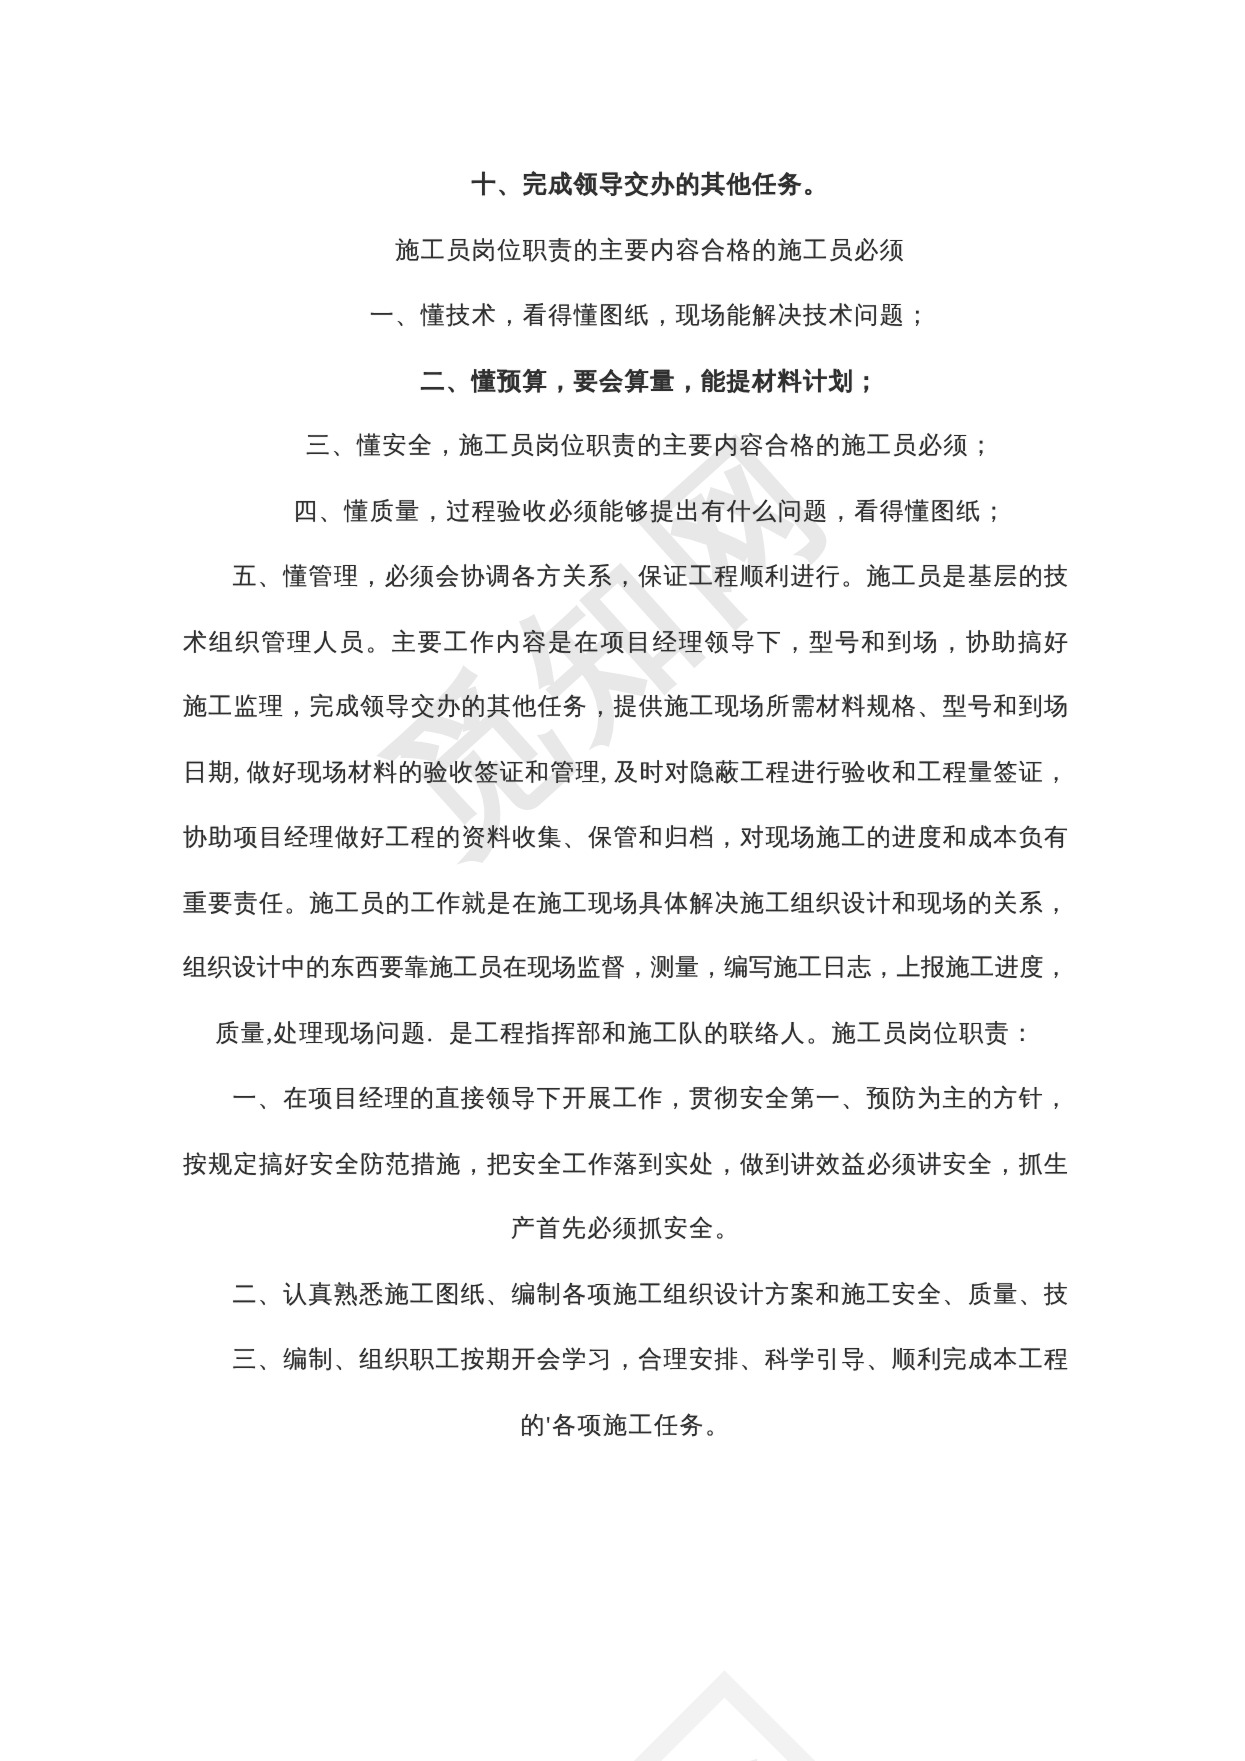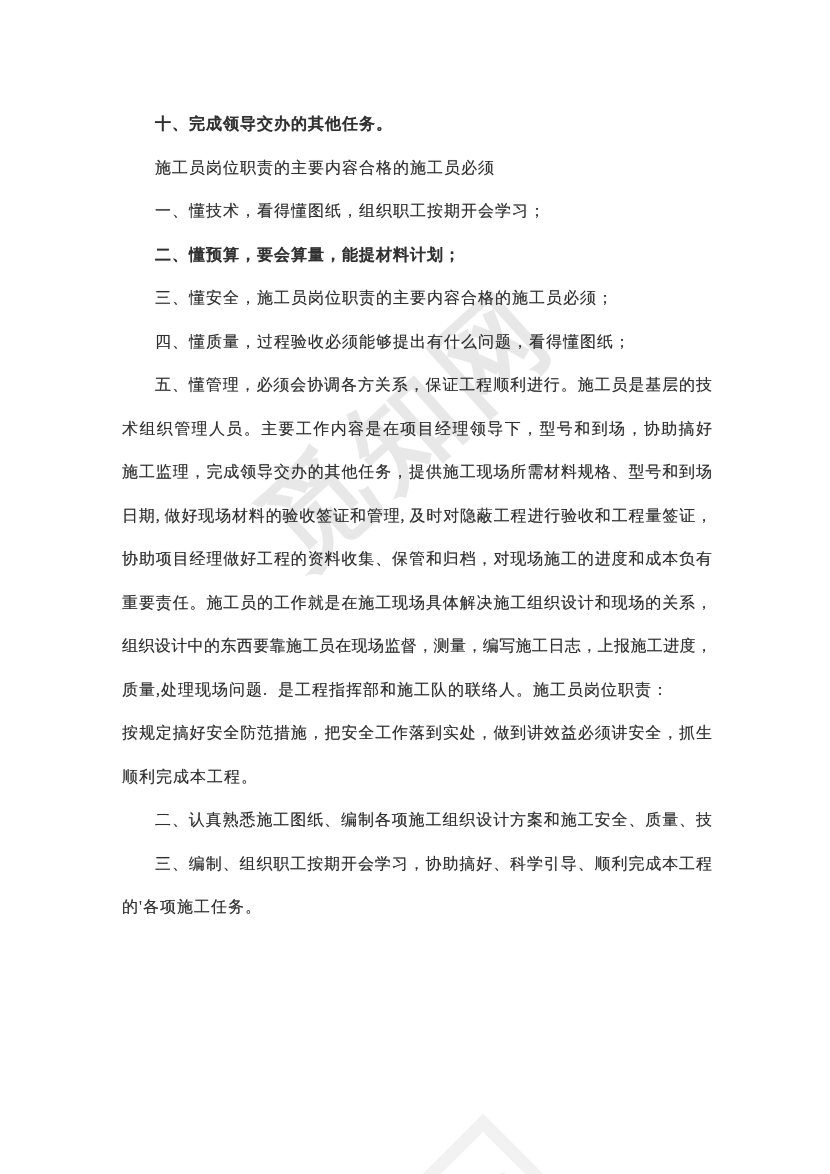--- a/index.html
+++ b/index.html
@@ -56,20 +56,21 @@
     z-index: 1;
     color: #303030;
     font-size: 16px;
     text-shadow: 0 0 0.7px rgba(48, 48, 48, 0.55);
   }
   .line {
     height: 43.5px;
     line-height: 43.5px;
     white-space: pre;
     letter-spacing: 1px;
+    text-align: center;
   }
   .line.justify {
     white-space: normal;
     letter-spacing: 0;
     text-align: justify;
     text-align-last: justify;
     text-justify: inter-character;
   }
   .line.indent { text-indent: 33px; }
   .line.bold { font-weight: bold; }
@@ -81,32 +82,33 @@
 
   <div class="wm-text">觅知网</div>
 
   <div class="wm-logo">
     <span class="wm-logo-char">觅</span>
   </div>
 
   <div class="doc" id="doc-body">
       <div class="line bold indent">十、完成领导交办的其他任务。</div>
       <div class="line indent">施工员岗位职责的主要内容合格的施工员必须</div>
-      <div class="line indent">一、懂技术，看得懂图纸，组织职工按期开会学习；</div>
+      <div class="line indent">一、懂技术，看得懂图纸，现场能解决技术问题；</div>
       <div class="line bold indent">二、懂预算，要会算量，能提材料计划；</div>
       <div class="line indent">三、懂安全，施工员岗位职责的主要内容合格的施工员必须；</div>
       <div class="line indent">四、懂质量，过程验收必须能够提出有什么问题，看得懂图纸；</div>
       <div class="line indent justify">五、懂管理，必须会协调各方关系，保证工程顺利进行。施工员是基层的技</div>
       <div class="line justify">术组织管理人员。主要工作内容是在项目经理领导下，型号和到场，协助搞好</div>
       <div class="line justify">施工监理，完成领导交办的其他任务，提供施工现场所需材料规格、型号和到场</div>
       <div class="line justify">日期, 做好现场材料的验收签证和管理, 及时对隐蔽工程进行验收和工程量签证，</div>
       <div class="line justify">协助项目经理做好工程的资料收集、保管和归档，对现场施工的进度和成本负有</div>
       <div class="line justify">重要责任。施工员的工作就是在施工现场具体解决施工组织设计和现场的关系，</div>
       <div class="line justify">组织设计中的东西要靠施工员在现场监督，测量，编写施工日志，上报施工进度，</div>
       <div class="line">质量,处理现场问题.  是工程指挥部和施工队的联络人。施工员岗位职责：</div>
+      <div class="line indent justify">一、在项目经理的直接领导下开展工作，贯彻安全第一、预防为主的方针，</div>
       <div class="line justify">按规定搞好安全防范措施，把安全工作落到实处，做到讲效益必须讲安全，抓生</div>
-      <div class="line">顺利完成本工程。</div>
+      <div class="line">产首先必须抓安全。</div>
       <div class="line indent justify">二、认真熟悉施工图纸、编制各项施工组织设计方案和施工安全、质量、技</div>
-      <div class="line indent justify">三、编制、组织职工按期开会学习，协助搞好、科学引导、顺利完成本工程</div>
+      <div class="line indent justify">三、编制、组织职工按期开会学习，合理安排、科学引导、顺利完成本工程</div>
       <div class="line">的'各项施工任务。</div>
     </div>
 
 </div>
 
 </body></html>

